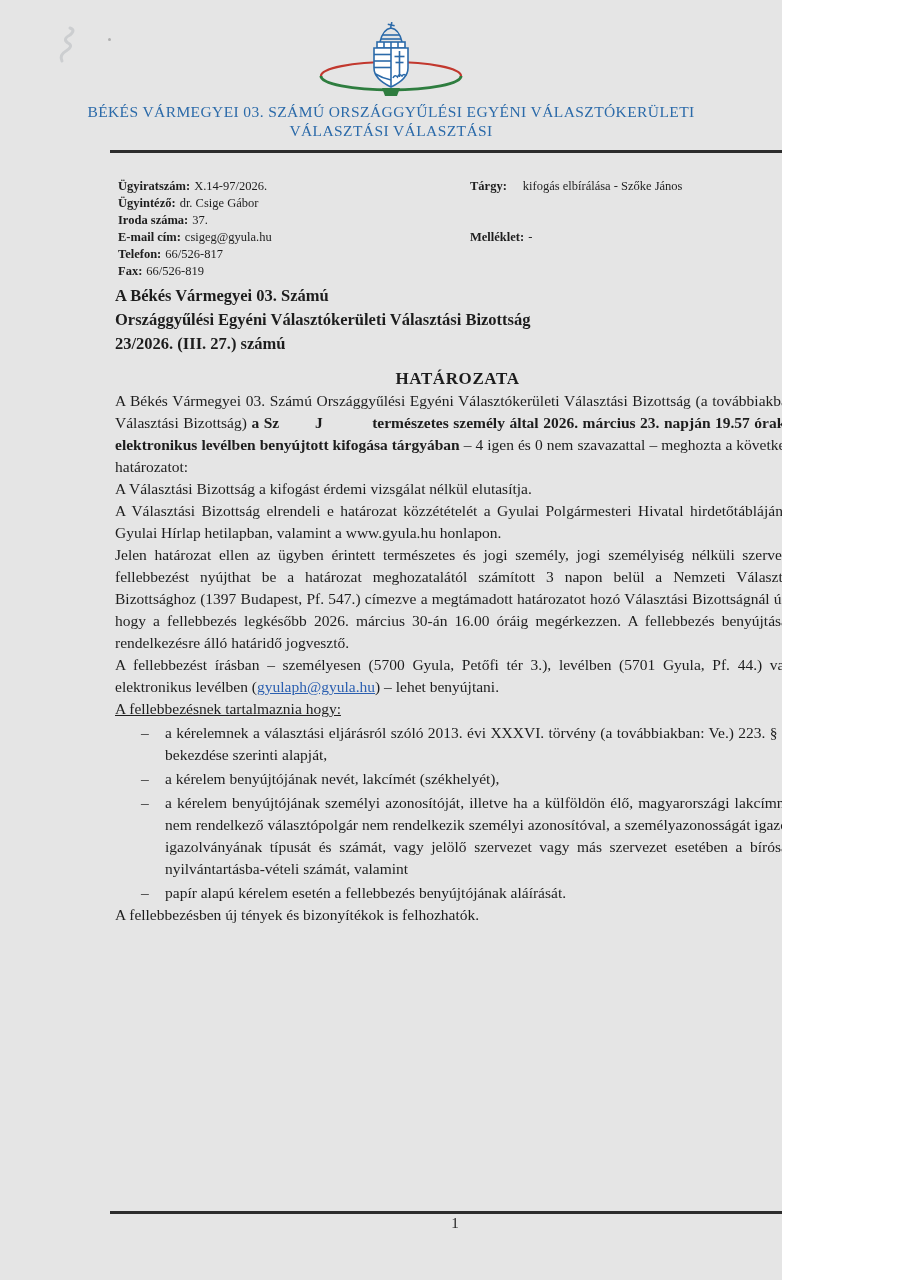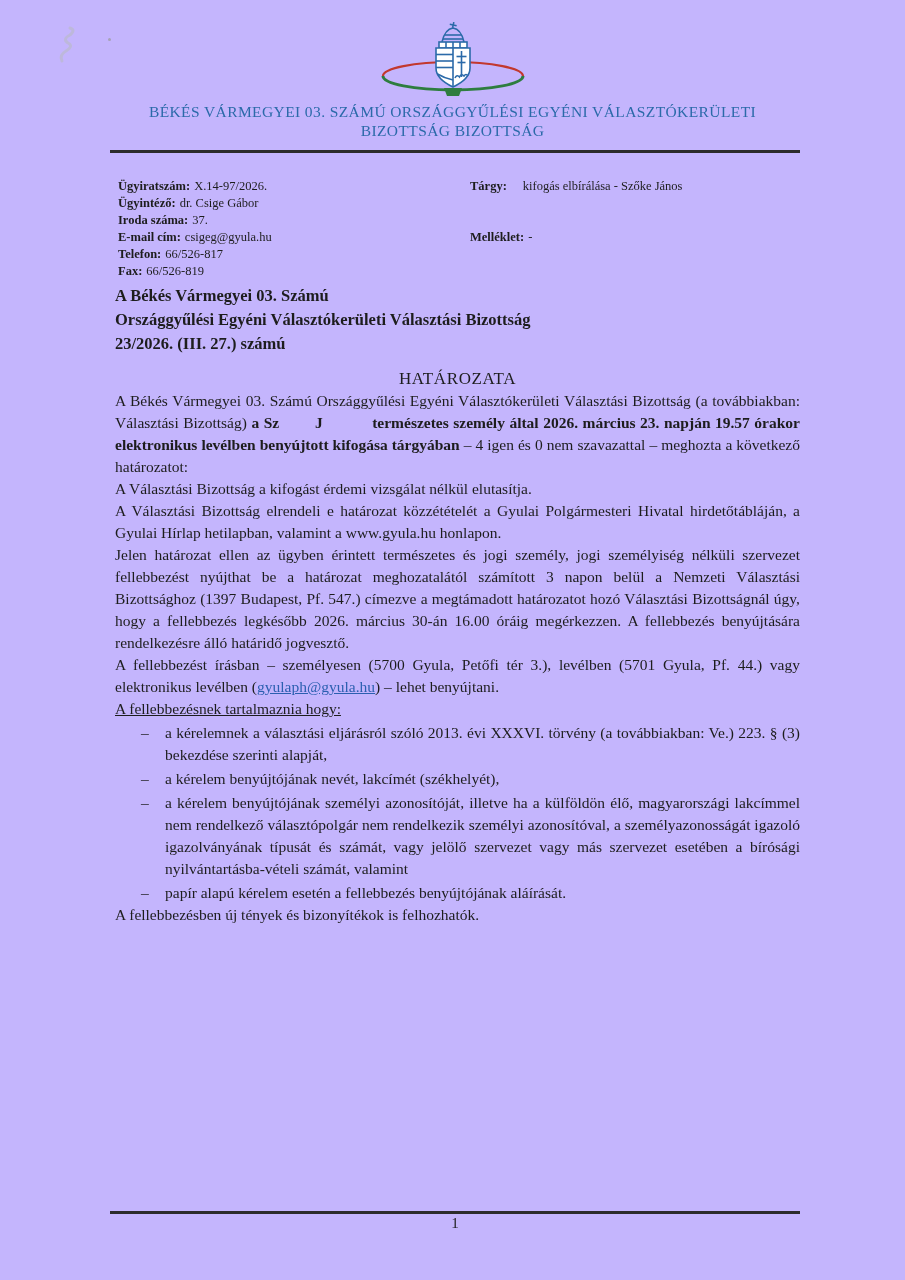--- a/index.html
+++ b/index.html
@@ -1,19 +1,19 @@
 <!DOCTYPE html>
 <html lang="hu"><head>
 <meta charset="utf-8">
 <style>
   html,body{margin:0;padding:0;background:#ffffff;}
   .page{
     position:relative;
-    width:905px;height:1280px;
-    background:#c4b5fd;
+    width:782px;height:1280px;
+    background:#e5e5e5;
     font-family:"Liberation Serif", serif;
     color:#1d1d1d;
     overflow:hidden;
   }
   
   .pen-mark{position:absolute;left:48px;top:24px;opacity:.55;}
   .dot-mark{position:absolute;left:108px;top:38px;width:3px;height:3px;background:#9a9a9a;border-radius:50%;opacity:.7;}
   
   .header{position:absolute;left:0;top:22px;width:100%;text-align:center;}
   .emblem{display:block;margin:0 auto 2px auto;}
@@ -27,21 +27,21 @@
   
   .meta{position:absolute;left:118px;top:178px;width:680px;font-size:12.5px;line-height:17px;}
   .meta-left{position:absolute;left:0;top:0;}
   .meta-right{position:absolute;left:352px;top:0;}
   .meta .label{font-weight:bold;margin-right:4px;}
   .meta-right .row-tab .value{margin-left:12px;}
   .meta-right .row-melleklet{margin-top:34px;}
   
   .content{position:absolute;left:115px;top:284px;width:685px;font-size:15.5px;line-height:22px;}
   .title-block{text-align:left;font-weight:bold;font-size:16.5px;line-height:24px;}
-  .doc-type{text-align:center;font-weight:normal;font-size:17px;margin-top:12px;letter-spacing:.6px;}
+  .doc-type{text-align:center;font-weight:bold;font-size:17px;margin-top:12px;letter-spacing:.6px;}
   p.body-p{margin:0;text-align:justify;}
   .mt-p1{margin-top:20px;}
   .decision{margin-top:25px;text-align:center;font-weight:normal;}
   .mt-p2{margin-top:15px;}
   .mt-p3{margin-top:21px;}
   .mt-p4{margin-top:15px;}
   .list-heading{margin-top:20px;text-decoration:underline;}
   .dash-list{margin-top:1px;}
   .dash-item{display:flex;margin-top:2px;}
   .dash-item .dash{flex:0 0 24px;padding-left:26px;}
@@ -94,21 +94,21 @@
         <line x1="58" y1="45.5" x2="75" y2="45.5"></line>
         <path d="M59.5 52 Q66 56 75 58"></path>
 
         <line x1="83.5" y1="29" x2="83.5" y2="55"></line>
         <line x1="78.5" y1="34.5" x2="88.5" y2="34.5"></line>
         <line x1="79.5" y1="40.5" x2="87.5" y2="40.5"></line>
         <path d="M77 56 q2 -4 4.5 -1 q2 -4 4.5 -1 q2 -3 4 0"></path>
       </g>
     </svg>
     <div class="org-name">BÉKÉS VÁRMEGYEI 03. SZÁMÚ ORSZÁGGYŰLÉSI EGYÉNI VÁLASZTÓKERÜLETI</div>
-    <div class="org-name">BIZOTTSÁG BIZOTTSÁG</div>
+    <div class="org-name">VÁLASZTÁSI VÁLASZTÁSI</div>
   </div>
   <div class="head-rule"></div>
 
   <div class="meta">
     <div class="meta-left">
       <div><span class="label">Ügyiratszám:</span><span class="value">X.14-97/2026.</span></div>
       <div><span class="label">Ügyintéző:</span><span class="value">dr. Csige Gábor</span></div>
       <div><span class="label">Iroda száma:</span><span class="value">37.</span></div>
       <div><span class="label">E-mail cím:</span><span class="value">csigeg@gyula.hu</span></div>
       <div><span class="label">Telefon:</span><span class="value">66/526-817</span></div>

